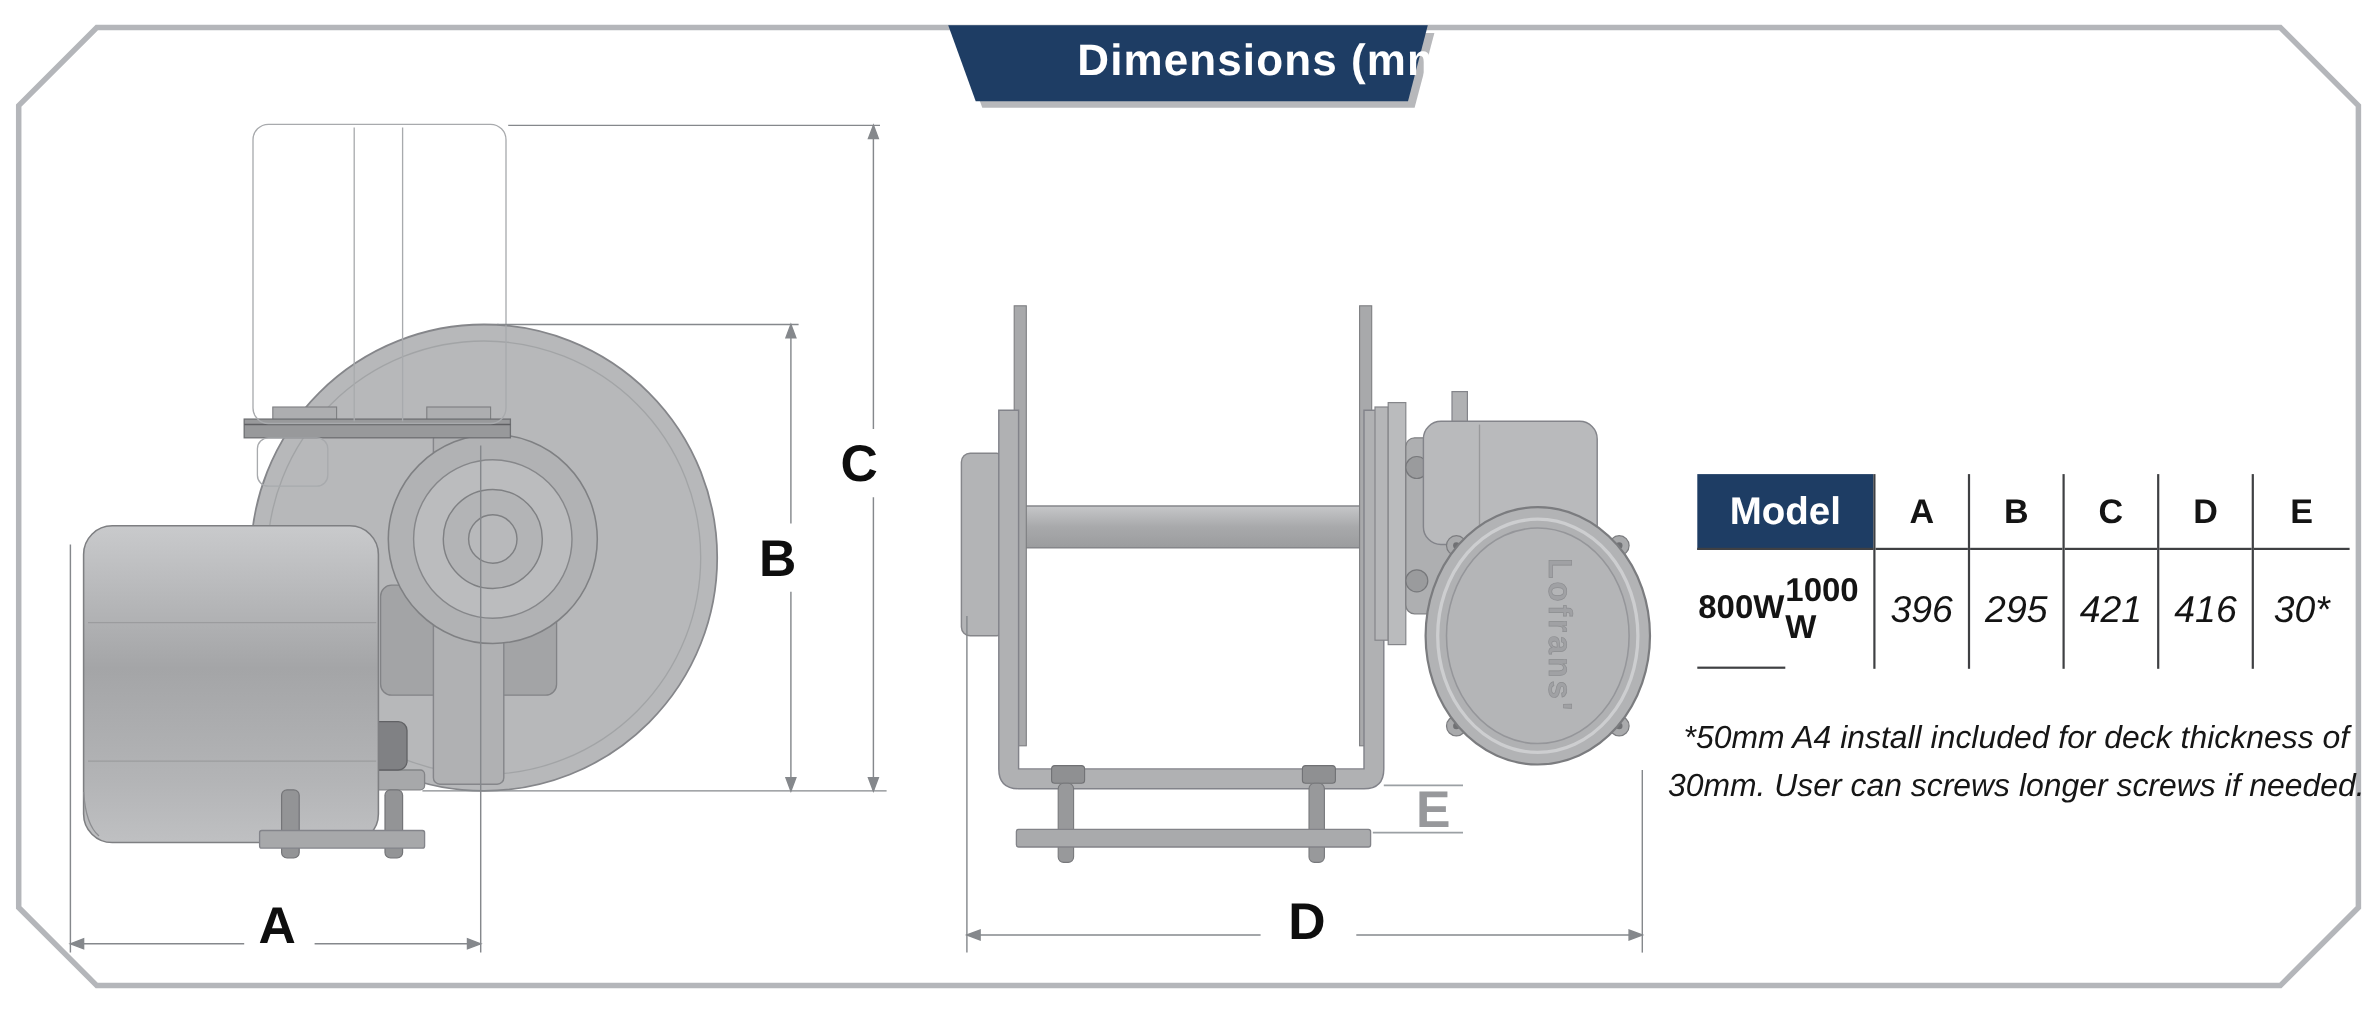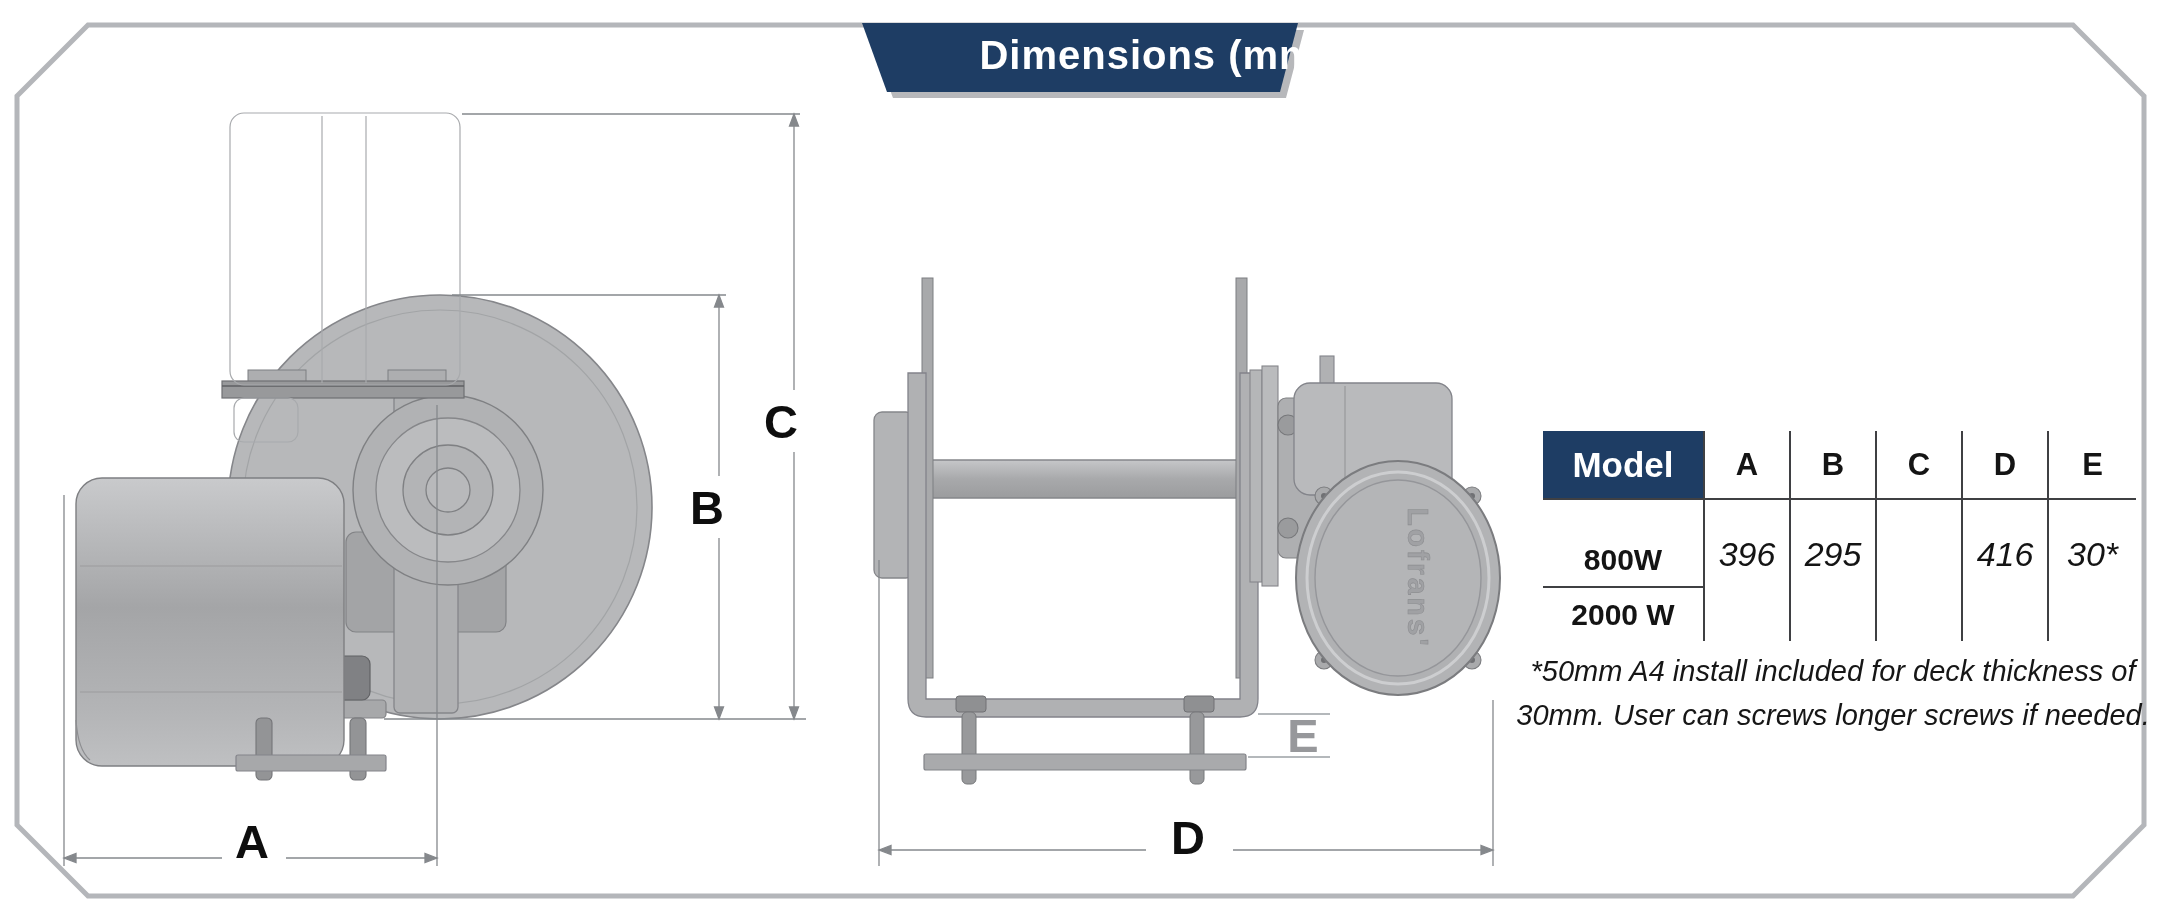--- a/index.html
+++ b/index.html
@@ -11,21 +11,21 @@
     color:#ffffff;font-size:40px;font-weight:bold;letter-spacing:1px;}
   
   .dim-label{position:absolute;transform:translate(-50%,-50%);font-size:47px;font-weight:bold;
     color:#0e0e0e;line-height:1;}
   .dim-label.gray{color:#97989b;}
   
   .dim-table{position:absolute;left:1543px;top:431px;display:flex;}
   .model-col{width:160px;display:flex;flex-direction:column;}
   .model-head{height:69px;box-sizing:border-box;display:flex;align-items:center;justify-content:center;
     color:#ffffff;font-weight:bold;font-size:35px;}
-  .model-rows{height:108px;display:flex;flex-direction:column;margin-top:33px;}
+  .model-rows{height:108px;display:flex;flex-direction:row;}
   .model-row{flex:1;display:flex;align-items:center;justify-content:center;
     font-weight:bold;font-size:30px;color:#141414;}
   .model-row.first{border-bottom:2px solid #3f4043;}
   .val-col{width:84px;border-left:2px solid #3f4043;display:flex;flex-direction:column;}
   .val-col.last{width:87px;}
   .val-head{height:69px;box-sizing:border-box;border-bottom:2px solid #3f4043;
     display:flex;align-items:center;justify-content:center;font-weight:bold;font-size:31px;color:#141414;}
   .model-head{border-bottom:2px solid #3f4043;}
   .val-body{height:108px;display:flex;align-items:center;justify-content:center;
     font-size:34px;color:#141414;font-style:italic;}
@@ -201,33 +201,34 @@
   <div class="dim-label" style="left:707px;top:507px;">B</div>
   <div class="dim-label" style="left:781px;top:421px;">C</div>
   <div class="dim-label" style="left:1188px;top:837px;">D</div>
   <div class="dim-label gray" style="left:1303px;top:735px;">E</div>
 
   <div class="dim-table">
     <div class="model-col">
       <div class="model-head" style="background:#1e3d64;">Model</div>
       <div class="model-rows">
         <div class="model-row first">800W</div>
-        <div class="model-row">2000 W</div>
+        <div class="model-row">1000 W</div>
       </div>
     </div>
     <div class="val-col">
       <div class="val-head">A</div>
       <div class="val-body">396</div>
     </div>
     <div class="val-col">
       <div class="val-head">B</div>
       <div class="val-body">295</div>
     </div>
     <div class="val-col">
       <div class="val-head">C</div>
+      <div class="val-body">421</div>
     </div>
     <div class="val-col">
       <div class="val-head">D</div>
       <div class="val-body">416</div>
     </div>
     <div class="val-col last">
       <div class="val-head">E</div>
       <div class="val-body">30*</div>
     </div>
   </div>

